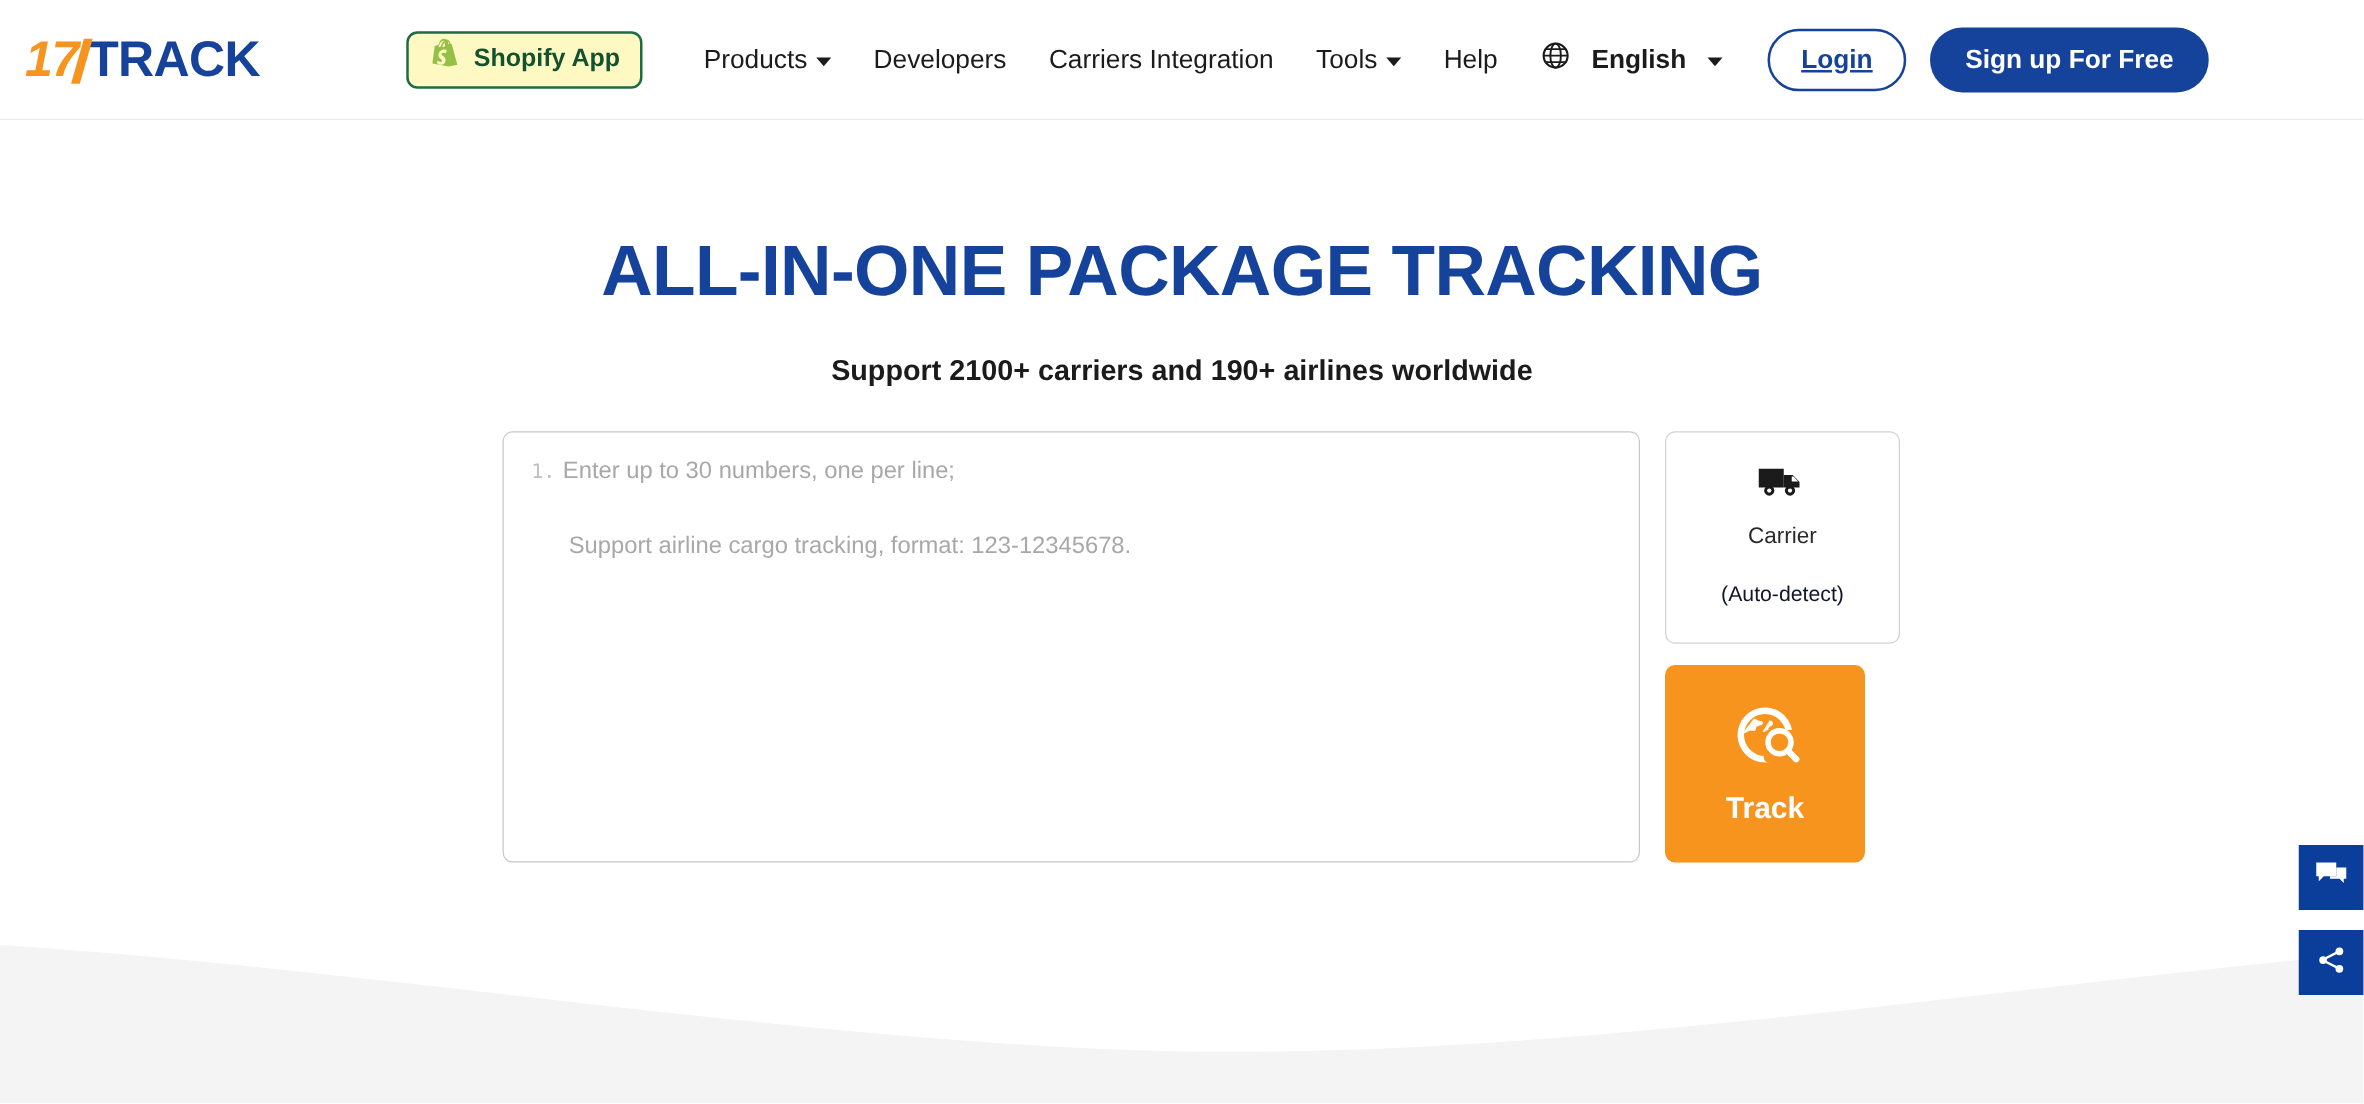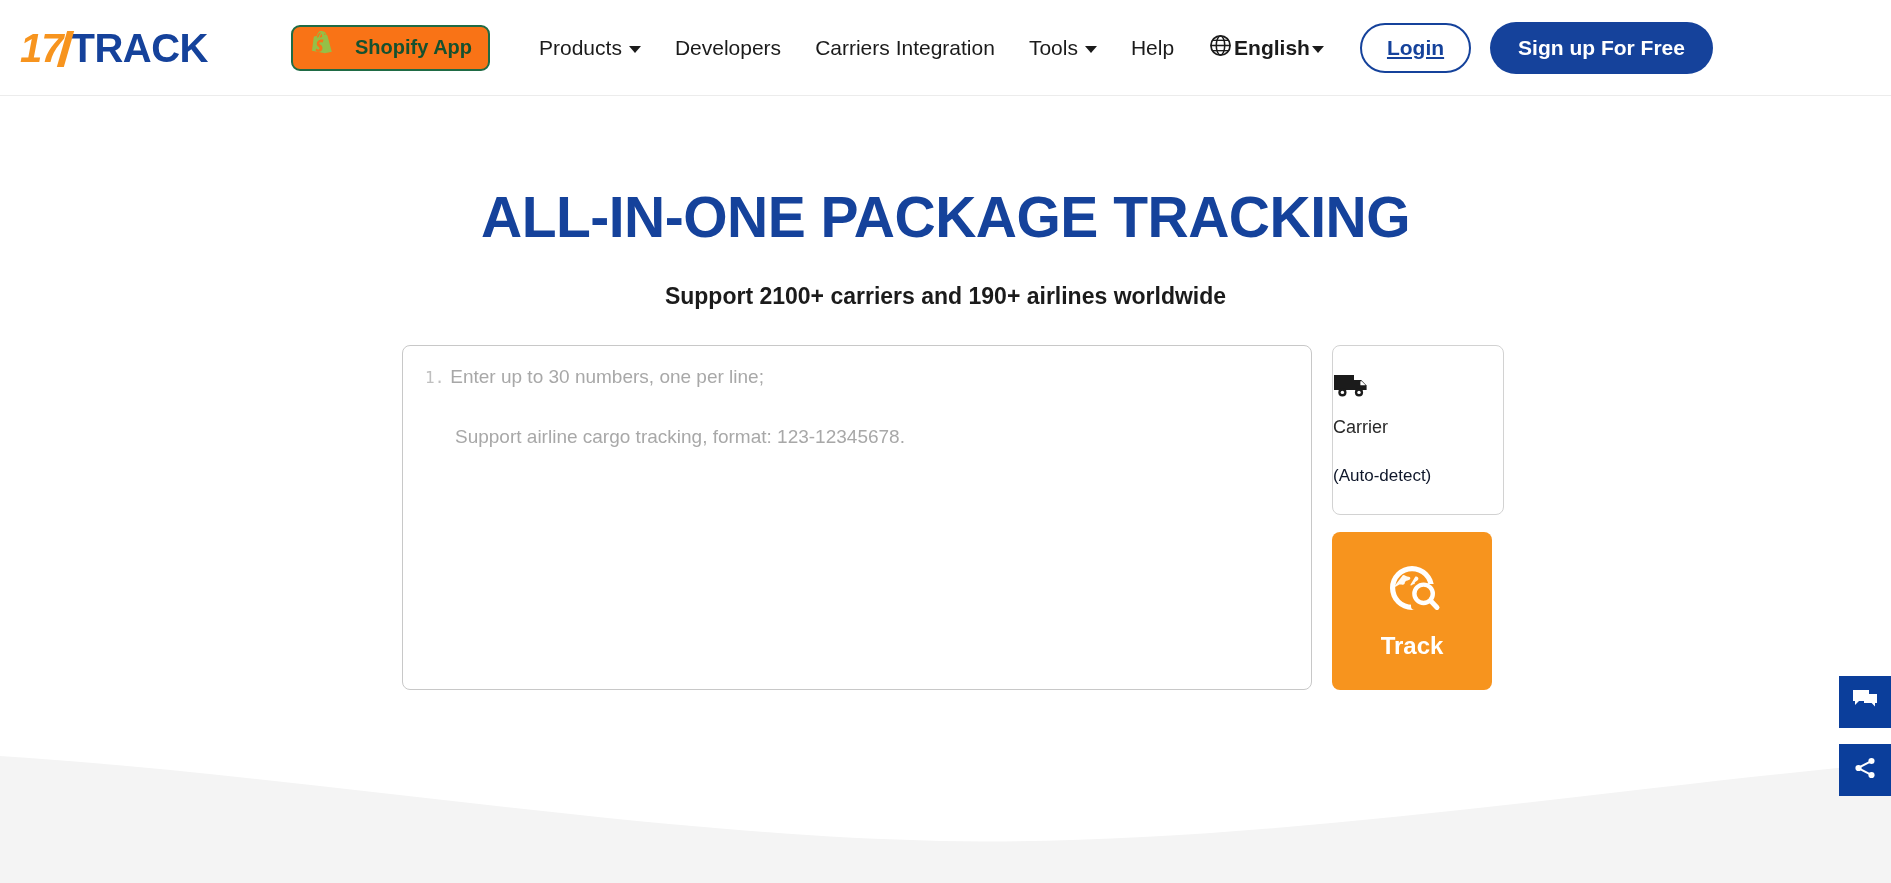--- a/index.html
+++ b/index.html
@@ -50,29 +50,29 @@
     width: 7px; height: 36px;
     background: #F7941E;
     transform: skewX(-16deg);
     margin: 0 2px 0 -1px;
     position: relative;
     top: 3px;
   }
   .logo-track { color: #15429B; font-weight: 900; letter-spacing: -0.5px; }
 
   .shopify-btn {
-    margin-left: 83px;
+    margin-left: 117px;
     height: 46px;
     padding: 0 16px;
     border: 2px solid #1f6b45;
     border-radius: 9px;
-    background: #f97316;
-    display: flex;
-    align-items: center;
-    gap: 20px;
+    background: #fef9c3;
+    display: flex;
+    align-items: center;
+    gap: 10px;
     cursor: pointer;
   }
   .shopify-label {
     font-size: 20px;
     font-weight: 800;
     color: #14512f;
     white-space: nowrap;
   }
 
   .nav {
@@ -99,21 +99,21 @@
     border-right: 6px solid transparent;
     border-top: 7px solid #1b1b1b;
     display: inline-block;
     position: relative;
     top: 2px;
   }
 
   .lang {
     display: flex;
     align-items: center;
-    gap: 2px;
+    gap: 17px;
     padding: 0 14px 0 18px;
     font-size: 21px;
     font-weight: 700;
     color: #1b1b1b;
     cursor: pointer;
     white-space: nowrap;
   }
 
   .btn-login {
     margin-left: 22px;
@@ -212,27 +212,28 @@
     position: absolute;
     top: 80px; left: 52px;
     font-size: 19px;
     color: #a8a8a8;
     white-space: nowrap;
   }
 
   .carrier-box {
     position: absolute;
     top: 0; left: 930px;
-    width: 172px;
+    width: 188px;
     height: 170px;
     border: 1px solid #d2d2d2;
     border-radius: 8px;
     background: #ffffff;
     display: flex;
     flex-direction: column;
+    align-items: center;
     justify-content: center;
     cursor: pointer;
   }
   .carrier-icon { margin-bottom: 9px; }
   .carrier-label {
     font-size: 18px;
     color: #2a2a2a;
     line-height: 1.35;
   }
   .carrier-sub {

